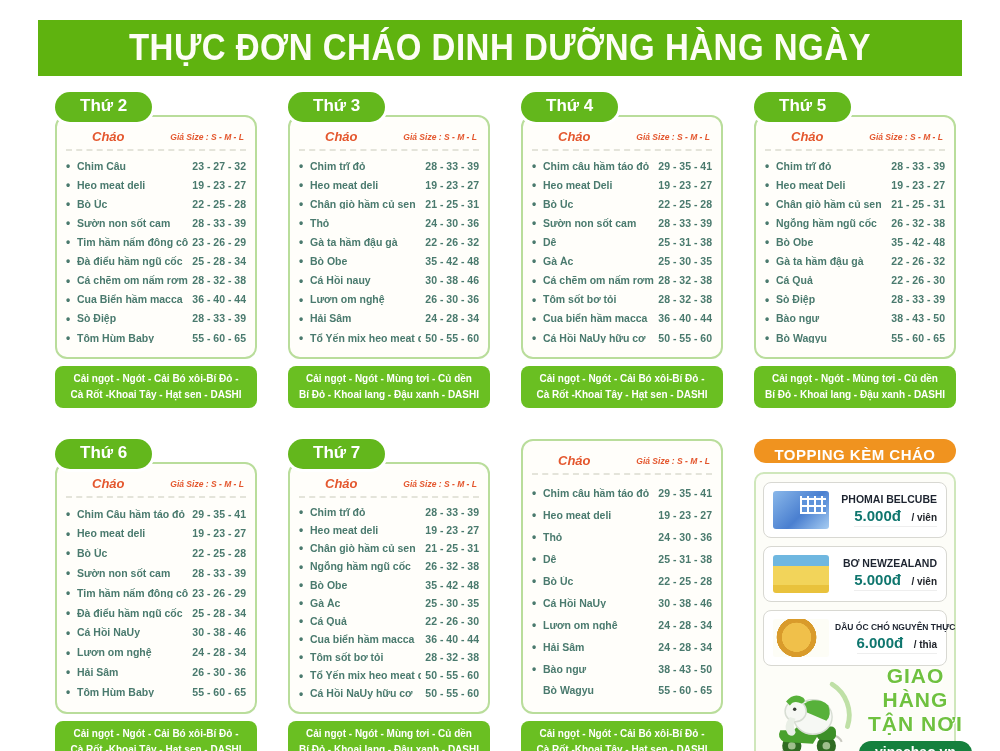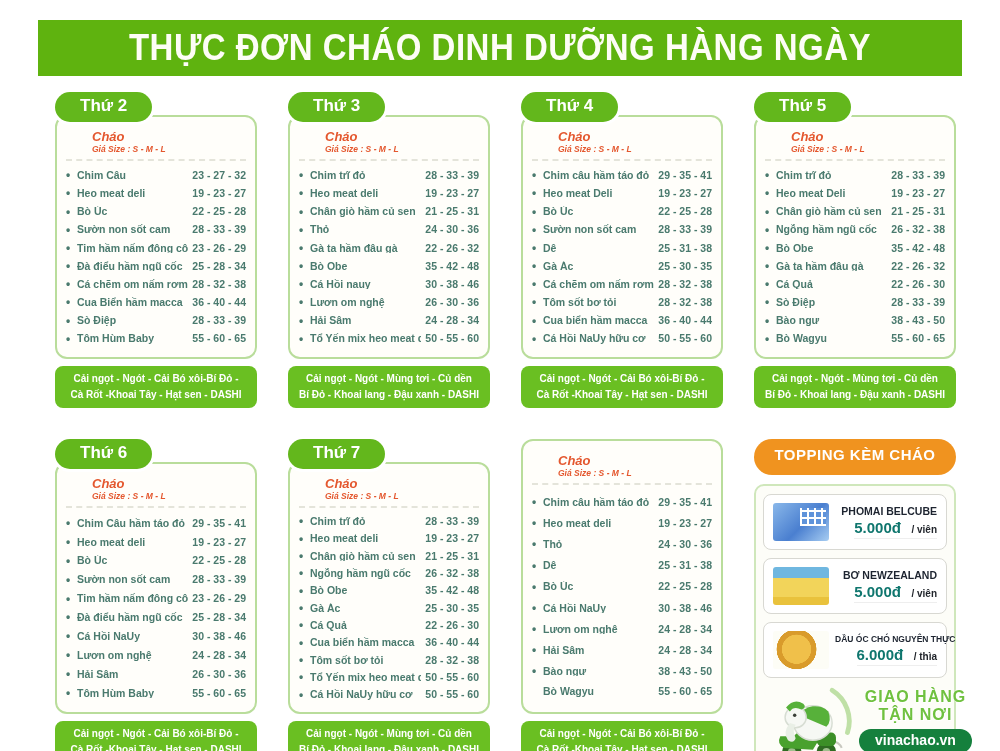--- a/index.html
+++ b/index.html
@@ -32,43 +32,42 @@
     align-self:flex-start; margin-left:0; margin-bottom:-7px;
     background:#63b71c; color:#fff; font-weight:bold; font-size:17px;
     padding:4px 25px 6px; border-radius:18px; position:relative; z-index:2;
     box-shadow:0 0 0 3px #ffffff;
   }
   .menu-card {
     flex:1; background:#fffefa; border:2px solid #b9dd9b; border-radius:12px;
     padding:10px 9px 6px; display:flex; flex-direction:column; min-height:0;
   }
   .card-head {
-    display:flex; justify-content:space-between; align-items:flex-start;
+    display:flex; justify-content:space-between; align-items:center;
     padding:2px 2px 0 26px;
-    flex-direction:column;
   }
   .col-dish { color:#e4572e; font-weight:bold; font-style:italic; font-size:13px; }
   .col-price { color:#e4572e; font-weight:bold; font-style:italic; font-size:8.5px; white-space:nowrap; }
   .dash-divider { border-top:2px dashed #e4e4da; margin:5px 0 2px; }
   .dish-list { flex:1; display:flex; flex-direction:column; justify-content:space-evenly; min-height:0; }
   .dish-row { display:flex; align-items:center; font-size:10.5px; color:#4a7a6e; font-weight:bold; line-height:1; }
   .dish-bullet { width:11px; font-size:12px; color:#4a7a6e; }
   .dish-name { flex:1; white-space:nowrap; overflow:hidden; }
   .dish-price { white-space:nowrap; padding-left:4px; }
   .veg-band {
     margin-top:7px; background:#6abf22; border-radius:8px;
     color:#fff; font-weight:bold; font-size:10px; text-align:center;
     padding:5px 3px 6px; line-height:1.55;
   }
 
   
   .topping-panel { display:flex; flex-direction:column; min-width:0; }
   .topping-pill {
     background:#f0931f; color:#fff; font-weight:bold; font-size:15px;
-    border-radius:18px; text-align:center; padding:7px 0 12px; letter-spacing:.5px;
+    border-radius:18px; text-align:center; padding:7px 0 0; letter-spacing:.5px;
   }
   .topping-card {
     margin-top:9px; flex:1; border:2px solid #cfe7bb; border-radius:10px;
     background:#fdfdf8; padding:8px 7px 6px; display:flex; flex-direction:column; min-height:0;
   }
   .topping-row {
     border:1px solid #d8d8d2; border-radius:8px; background:#fff;
     display:flex; align-items:center; padding:4px 9px; margin-bottom:8px; height:46px;
   }
   .topping-img { width:56px; height:38px; margin-right:6px; border-radius:3px; flex-shrink:0; position:relative; overflow:hidden; }
@@ -86,21 +85,21 @@
   .topping-name { font-weight:bold; color:#1d2430; font-size:10.5px; white-space:nowrap; letter-spacing:0; }
   .topping-name.small { font-size:8.5px; }
   .topping-price-line { margin-top:2px; border-bottom:1px solid #eee; display:inline-block; padding-bottom:1px; }
   .topping-price { color:#0f766e; font-weight:bold; font-size:15px; }
   .topping-unit { color:#22262c; font-weight:bold; font-size:10px; margin-left:6px; }
 
   .delivery { flex:1; display:flex; align-items:center; min-height:0; }
   .mascot { width:96px; height:96px; flex-shrink:0; }
   .delivery-text { flex:1; text-align:center; }
   .gh-line {
-    color:#6fc13f; font-weight:bold; font-size:16px; letter-spacing:1px;
+    color:#6fc13f; font-weight:bold; font-size:21px; letter-spacing:1px;
     text-shadow:0 0 2px #ffffff,1px 1px 0 #ffffff; line-height:1.15;
   }
   .site-pill {
     display:inline-block; background:#15803d; color:#fff; font-weight:bold;
     font-size:14px; padding:3px 16px 5px; border-radius:15px; margin-top:5px;
   }
 </style>
 </head>
 <body>
 

